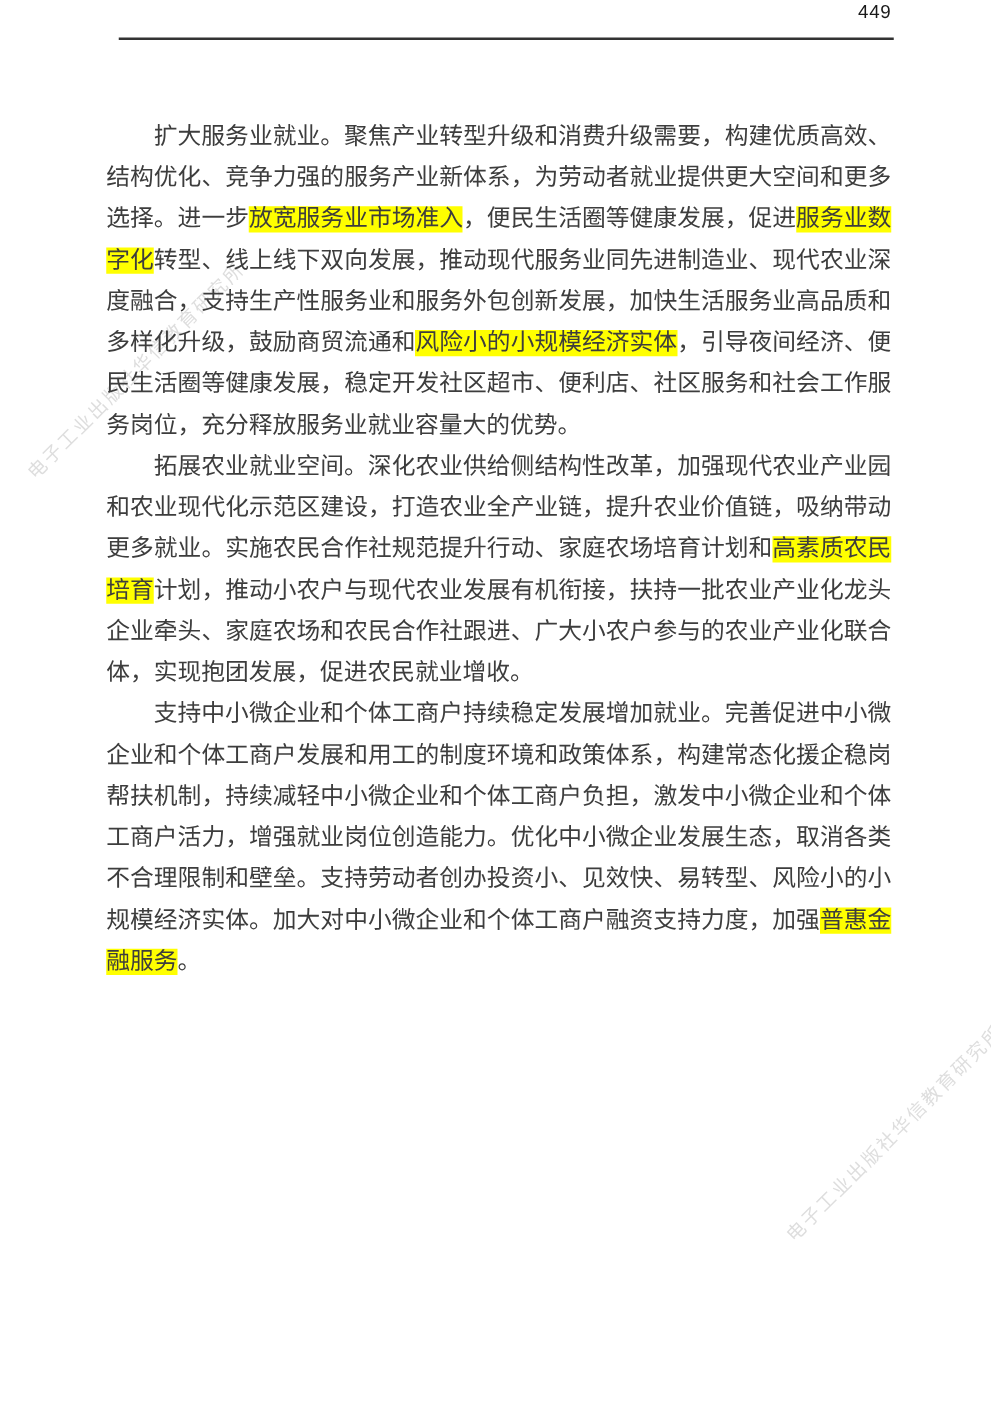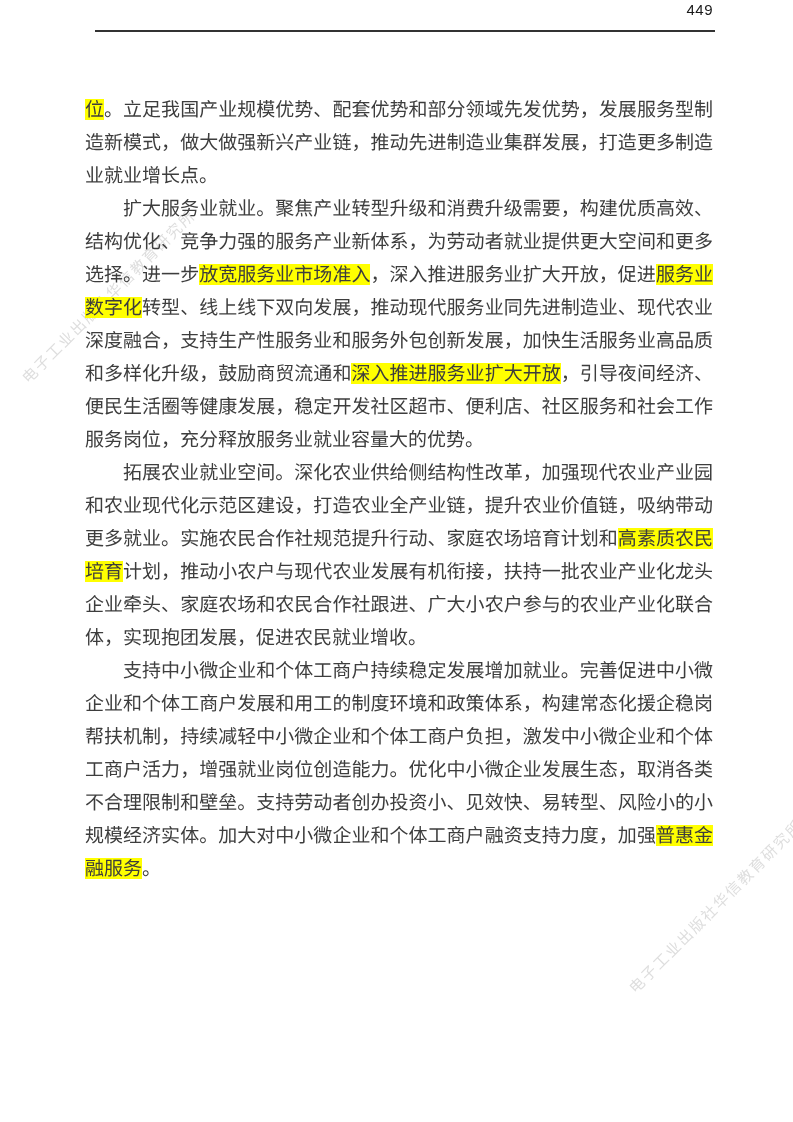--- a/index.html
+++ b/index.html
@@ -67,17 +67,16 @@
 
 <div class="watermark wm-1">电子工业出版社华信教育研究所</div>
 
 <div class="watermark wm-2">电子工业出版社华信教育研究所</div>
 
 <div class="page-number">449</div>
 
 <div class="header-rule"></div>
 
 <div class="content" id="doc-content">
-    <p><span class="hl">位</span><span>。立足我国产业规模优势、配套优势和部分领域先发优势，发展服务型制造新模式，做大做强新兴产业链，推动先进制造业集群发展，打造更多制造业就业增长点。</span></p>
-    <p class="indent"><span>扩大服务业就业。聚焦产业转型升级和消费升级需要，构建优质高效、结构优化、竞争力强的服务产业新体系，为劳动者就业提供更大空间和更多选择。进一步</span><span class="hl">放宽服务业市场准入</span><span>，深入推进服务业扩大开放，促进</span><span class="hl">服务业数字化</span><span>转型、线上线下双向发展，推动现代服务业同先进制造业、现代农业深度融合，支持生产性服务业和服务外包创新发展，加快生活服务业高品质和多样化升级，鼓励商贸流通和</span><span class="hl">深入推进服务业扩大开放</span><span>，引导夜间经济、便民生活圈等健康发展，稳定开发社区超市、便利店、社区服务和社会工作服务岗位，充分释放服务业就业容量大的优势。</span></p>
+    <p class="indent"><span>扩大服务业就业。聚焦产业转型升级和消费升级需要，构建优质高效、结构优化、竞争力强的服务产业新体系，为劳动者就业提供更大空间和更多选择。进一步</span><span class="hl">放宽服务业市场准入</span><span>，便民生活圈等健康发展，促进</span><span class="hl">服务业数字化</span><span>转型、线上线下双向发展，推动现代服务业同先进制造业、现代农业深度融合，支持生产性服务业和服务外包创新发展，加快生活服务业高品质和多样化升级，鼓励商贸流通和</span><span class="hl">风险小的小规模经济实体</span><span>，引导夜间经济、便民生活圈等健康发展，稳定开发社区超市、便利店、社区服务和社会工作服务岗位，充分释放服务业就业容量大的优势。</span></p>
     <p class="indent"><span>拓展农业就业空间。深化农业供给侧结构性改革，加强现代农业产业园和农业现代化示范区建设，打造农业全产业链，提升农业价值链，吸纳带动更多就业。实施农民合作社规范提升行动、家庭农场培育计划和</span><span class="hl">高素质农民培育</span><span>计划，推动小农户与现代农业发展有机衔接，扶持一批农业产业化龙头企业牵头、家庭农场和农民合作社跟进、广大小农户参与的农业产业化联合体，实现抱团发展，促进农民就业增收。</span></p>
     <p class="indent"><span>支持中小微企业和个体工商户持续稳定发展增加就业。完善促进中小微企业和个体工商户发展和用工的制度环境和政策体系，构建常态化援企稳岗帮扶机制，持续减轻中小微企业和个体工商户负担，激发中小微企业和个体工商户活力，增强就业岗位创造能力。优化中小微企业发展生态，取消各类不合理限制和壁垒。支持劳动者创办投资小、见效快、易转型、风险小的小规模经济实体。加大对中小微企业和个体工商户融资支持力度，加强</span><span class="hl">普惠金融服务</span><span>。</span></p>
   </div>
 
 </body></html>

